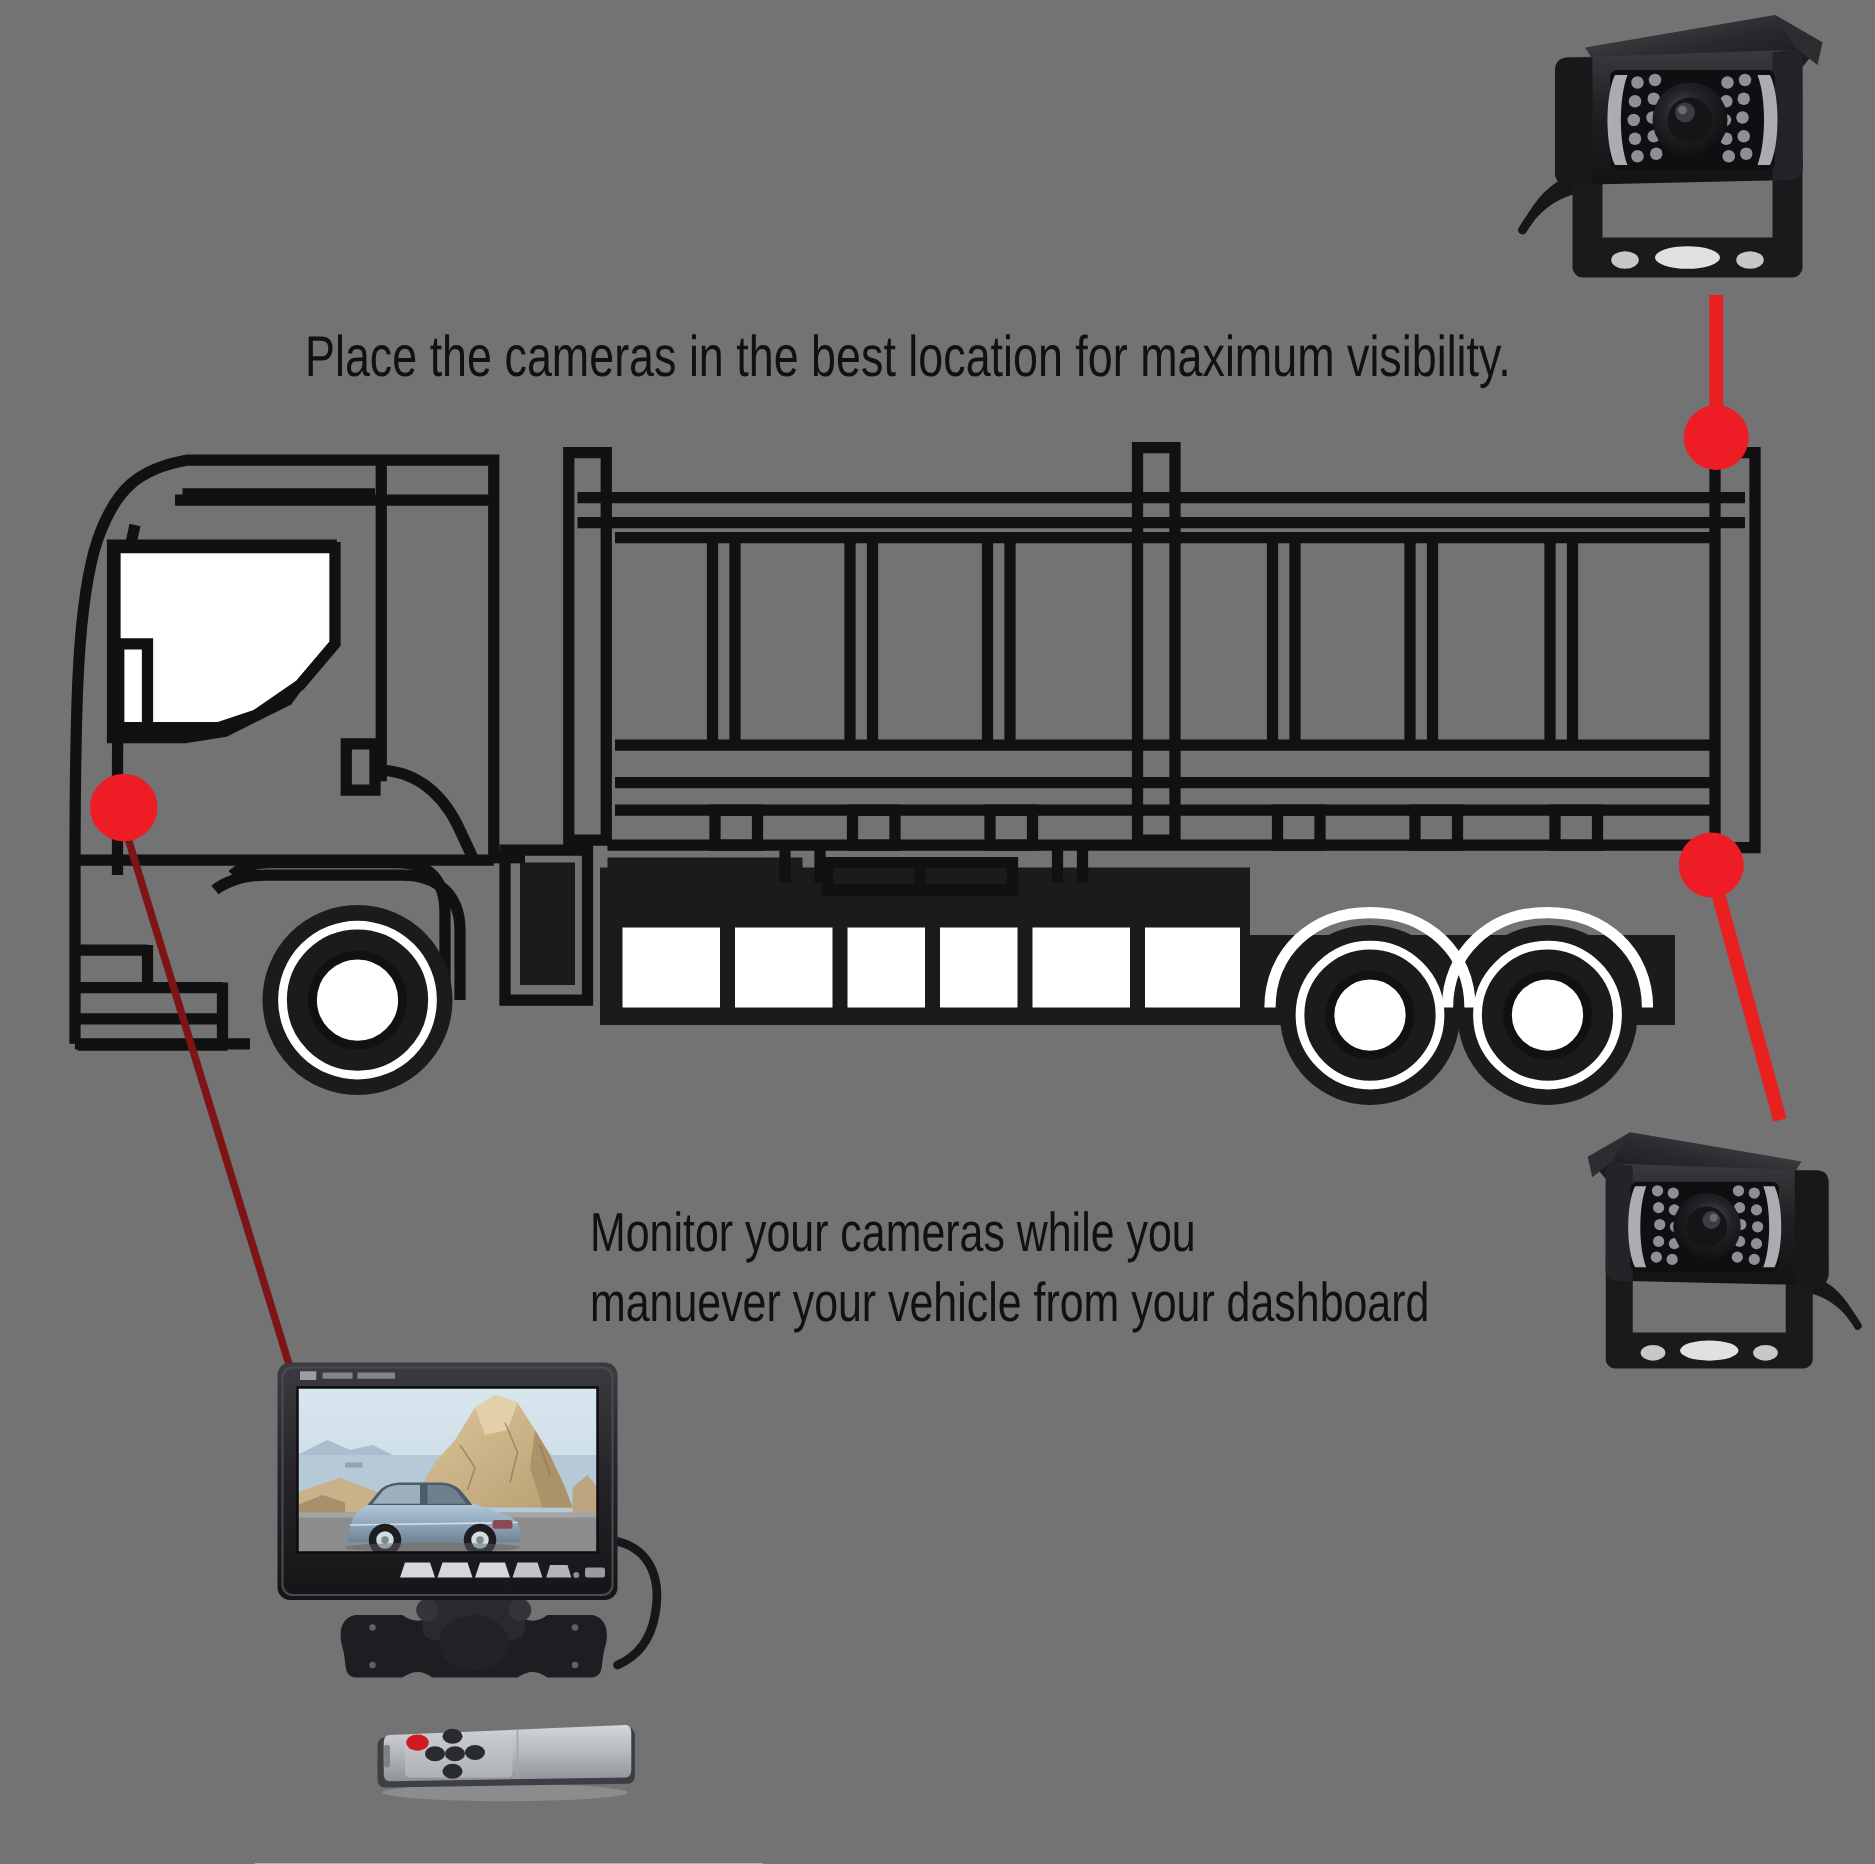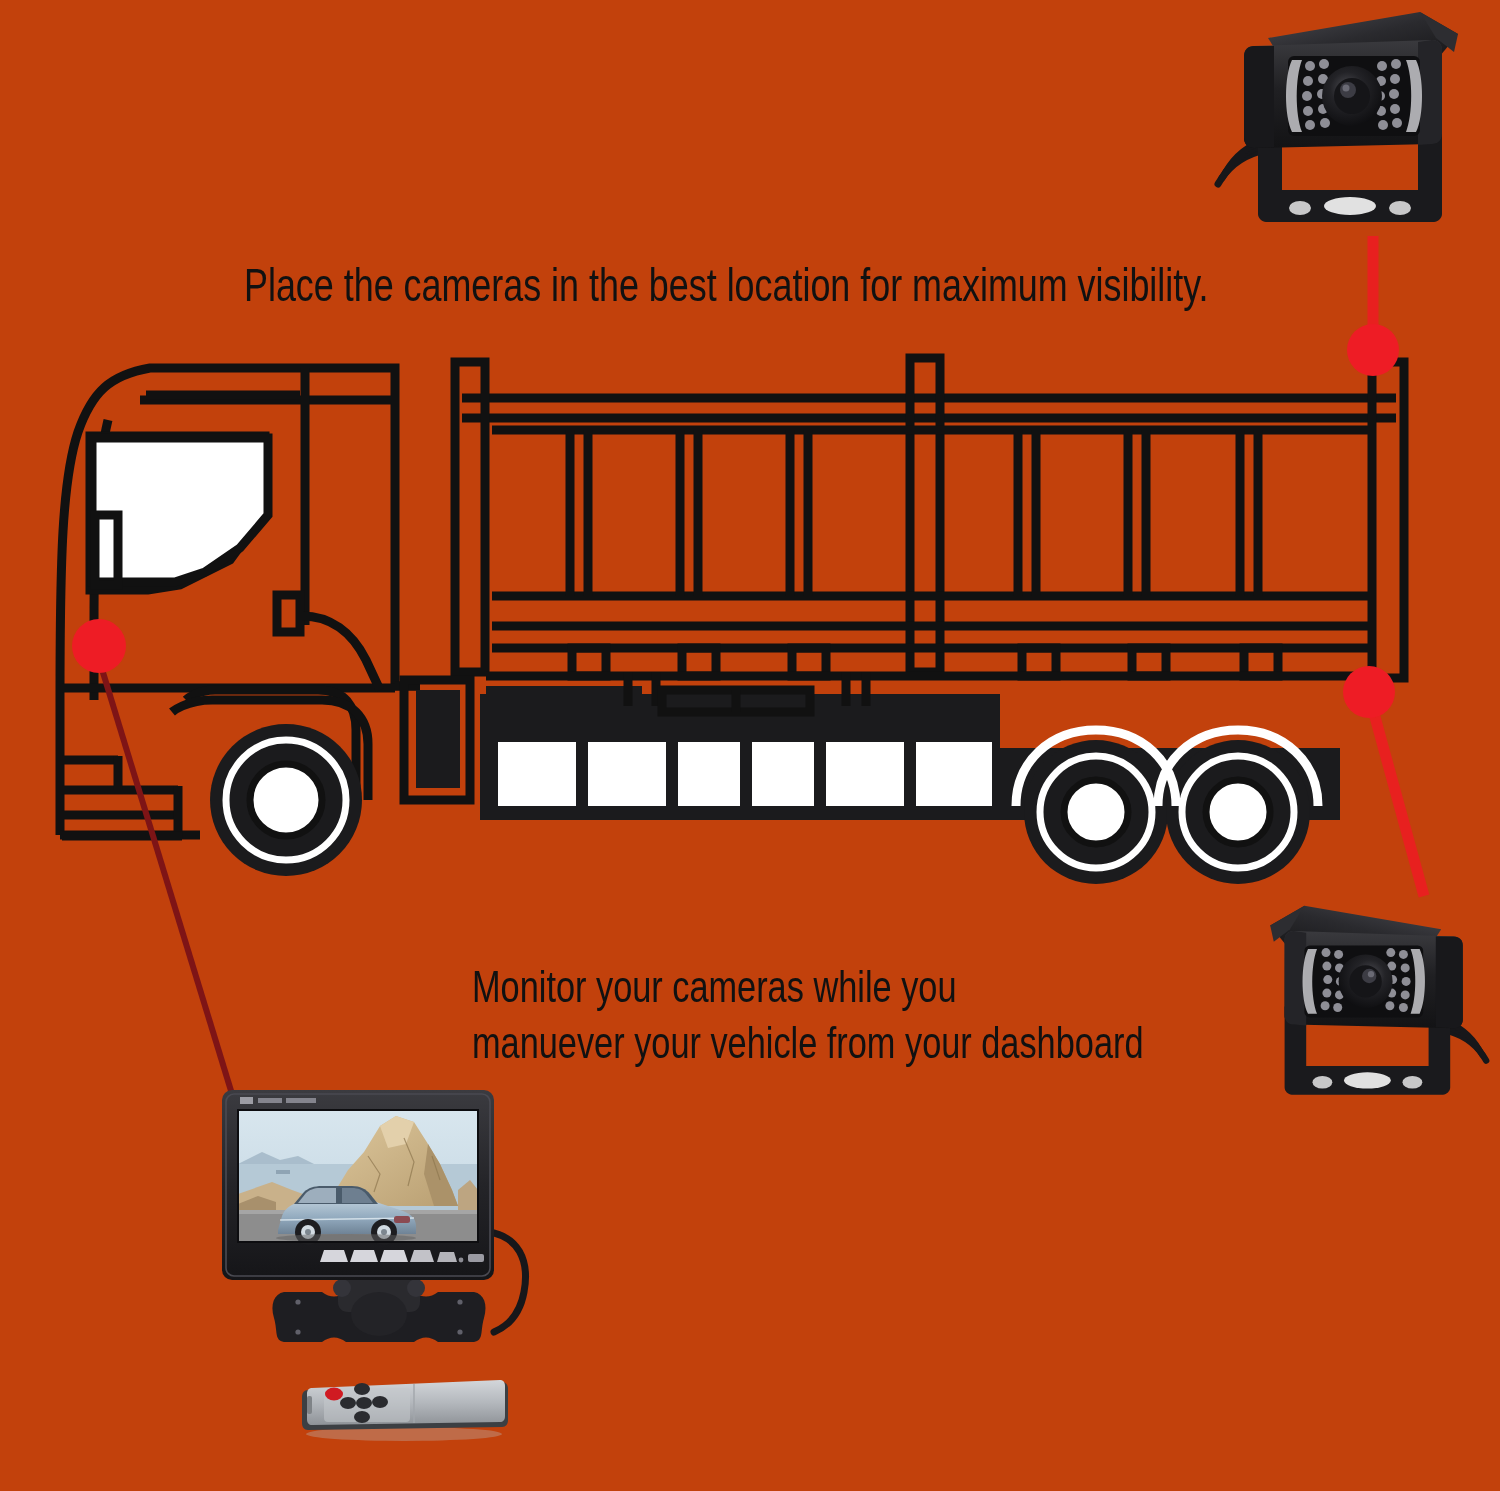--- a/index.html
+++ b/index.html
@@ -1,18 +1,18 @@
 <!DOCTYPE html>
 <html><head>
 <meta charset="utf-8">
 <style>
   html,body{margin:0;padding:0;background:#ffffff;}
   body{width:1500px;height:1491px;position:relative;overflow:hidden;
        font-family:"Liberation Sans","DejaVu Sans",sans-serif;}
-  .stage{position:absolute;inset:0;width:1500px;height:1491px;background:#c2410c;}
+  .stage{position:absolute;inset:0;width:1500px;height:1491px;background:#737373;}
 
   .caption{position:absolute;color:#111;font-weight:400;white-space:nowrap;
            transform:scaleX(0.78);transform-origin:left center;letter-spacing:0px;}
   #cap-top{left:244px;top:258px;font-size:46px;}
   #cap-mon-1{left:472px;top:962px;font-size:44px;}
   #cap-mon-2{left:472px;top:1018px;font-size:44px;}
 
   .layer{position:absolute;left:0;top:0;width:1500px;height:1491px;}
   svg{display:block;overflow:visible;}
 </style>

